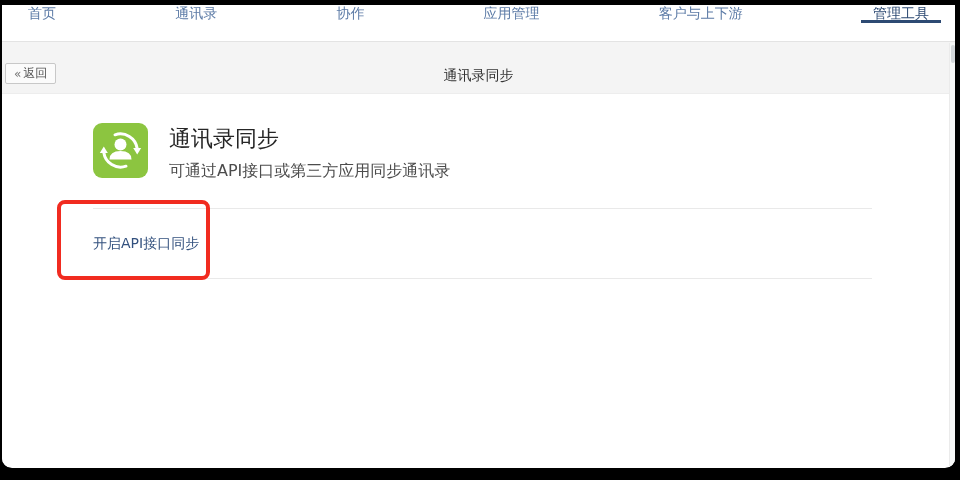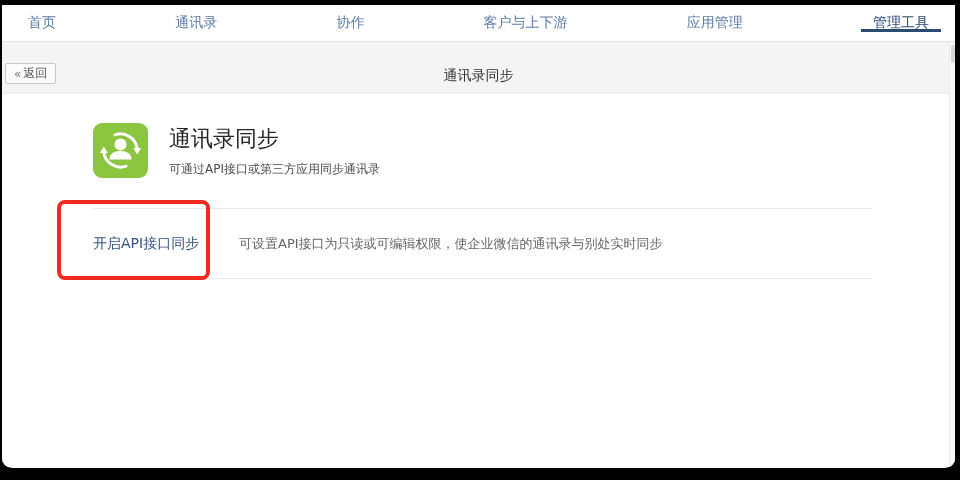--- a/index.html
+++ b/index.html
@@ -18,21 +18,21 @@
     border-radius: 0 0 10px 10px;
     overflow: hidden;
   }
   
   .nav {
     height: 37px;
     background: #fff;
     border-bottom: 1px solid #e3e3e3;
     display: flex;
     justify-content: space-between;
-    align-items: center;
+    align-items: flex-start;
     padding: 0 26px;
   }
   .nav-item {
     display: flex;
     align-items: center;
     font-size: 14px;
     color: #5B7AA6;
     cursor: pointer;
     position: relative;
     white-space: nowrap;
@@ -75,32 +75,33 @@
     text-align: center;
     font-size: 14px;
     color: #333;
   }
   
   .content { position: relative; height: 373px; background: #fff; }
   .app-header { position: absolute; left: 91px; top: 29px; display: flex; }
   .app-icon { width: 55px; height: 55px; flex-shrink: 0; }
   .app-text { margin-left: 21px; padding-top: 3px; }
   .app-title { font-size: 22px; font-weight: normal; color: #262626; line-height: 1.2; }
-  .app-subtitle { font-size: 12px; color: #4c4c4c; margin-top: 9px; }
+  .app-subtitle { font-size: 16px; color: #4c4c4c; margin-top: 9px; }
   .section {
     position: absolute;
     left: 91px; top: 114px;
     width: 779px;
     border-top: 1px solid #e9e9e9;
   }
   .row {
     display: flex;
     align-items: center;
     height: 70px;
     border-bottom: 1px solid #e9e9e9;
+    gap: 8px;
   }
   .row-link {
     width: 146px;
     flex-shrink: 0;
     font-size: 14px;
     color: #33517E;
     cursor: pointer;
   }
   .row-desc { font-size: 13px; color: #666; }
   
@@ -131,22 +132,22 @@
 </style>
 </head>
 <body>
 
 <div class="window">
 
   <div class="nav">
     <div class="nav-item">首页</div>
     <div class="nav-item">通讯录</div>
     <div class="nav-item">协作</div>
+    <div class="nav-item">应用管理</div>
     <div class="nav-item">客户与上下游</div>
-    <div class="nav-item">应用管理</div>
     <div class="nav-item active">管理工具</div>
   </div>
 
   <div class="subheader">
     <button class="back-btn">
       <span class="back-chevron">«</span>
       <span>返回</span>
     </button>
     <div class="subheader-title">通讯录同步</div>
   </div>
@@ -169,21 +170,20 @@
       </div>
       <div class="app-text">
         <h1 class="app-title">通讯录同步</h1>
         <div class="app-subtitle">可通过API接口或第三方应用同步通讯录</div>
       </div>
     </div>
 
     <div class="section">
       <div class="row">
         <a class="row-link">开启API接口同步</a>
-        <div class="row-desc">可设置API接口为只读或可编辑权限，使企业微信的通讯录与别处实时同步</div>
       </div>
     </div>
 
   </div>
 
   <div class="scrollbar">
     <div class="scrollbar-thumb"></div>
   </div>
 
   <div class="annotation-rect"></div>

